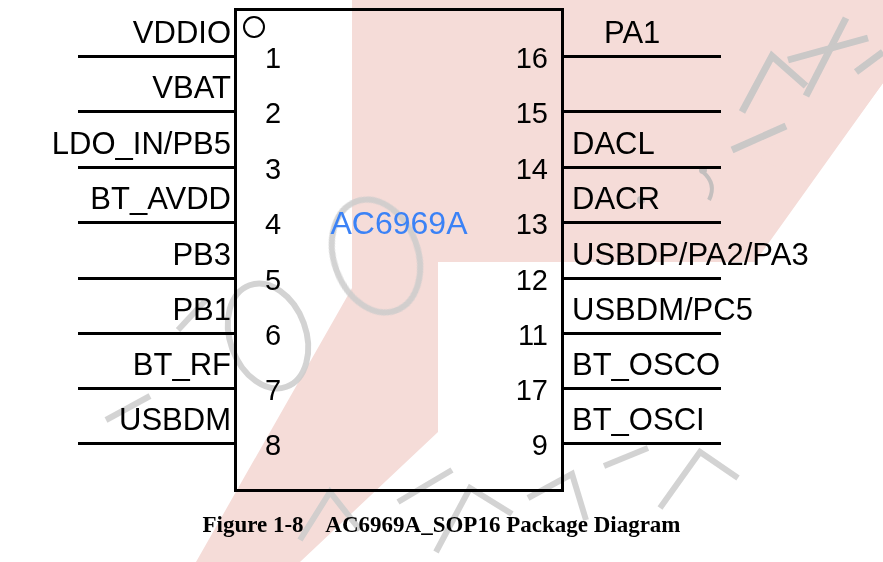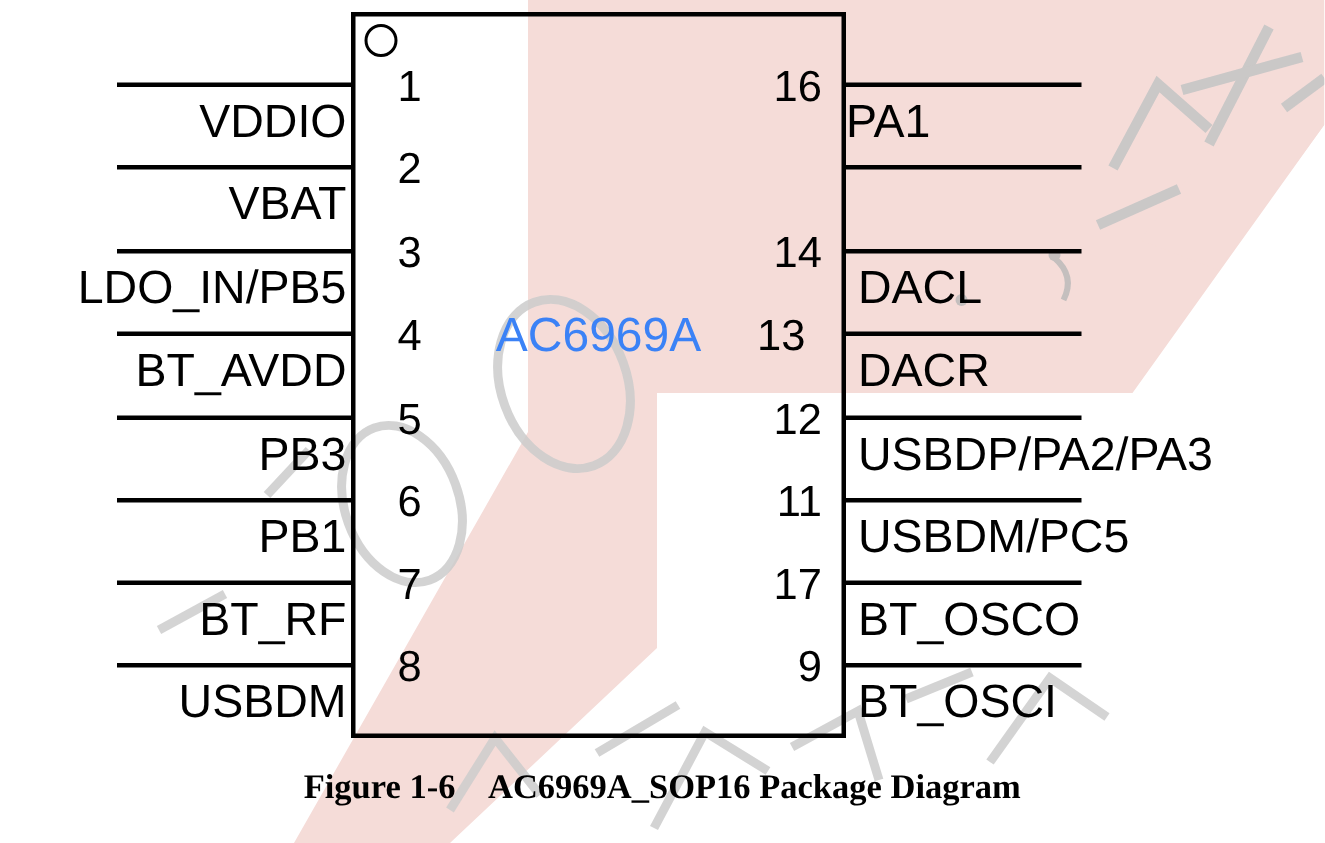--- a/index.html
+++ b/index.html
@@ -90,21 +90,20 @@
     border-top: 3px solid #000000;
   }
 
   
   .pin-label {
     position: absolute;
     font-size: 31px;
     color: #000000;
     white-space: nowrap;
     line-height: 1;
-    margin-top: 48px;
   }
   .pin-label.left {
     text-align: right;
     right: 650px; 
   }
   .pin-label.right {
     text-align: left;
   }
 
   
@@ -214,33 +213,34 @@
 
     <div class="lead-line" style="left:564px; top:55px;  width:157px;"></div>
     <div class="lead-line" style="left:564px; top:110px; width:157px;"></div>
     <div class="lead-line" style="left:564px; top:166px; width:157px;"></div>
     <div class="lead-line" style="left:564px; top:221px; width:157px;"></div>
     <div class="lead-line" style="left:564px; top:277px; width:157px;"></div>
     <div class="lead-line" style="left:564px; top:332px; width:157px;"></div>
     <div class="lead-line" style="left:564px; top:387px; width:157px;"></div>
     <div class="lead-line" style="left:564px; top:442px; width:157px;"></div>
 
-    <div class="pin-label right" style="left:564px; top:17px;">PA1</div>
+    <div class="pin-label right" style="left:604px; top:17px;">PA1</div>
     <div class="pin-label right" style="left:572px; top:128px;">DACL</div>
     <div class="pin-label right" style="left:572px; top:183px;">DACR</div>
     <div class="pin-label right" style="left:572px; top:239px;">USBDP/PA2/PA3</div>
     <div class="pin-label right" style="left:572px; top:294px;">USBDM/PC5</div>
     <div class="pin-label right" style="left:572px; top:349px;">BT_OSCO</div>
     <div class="pin-label right" style="left:572px; top:404px;">BT_OSCI</div>
 
     <div class="pin-number right" style="left:456px; width:92px; top:44px;">16</div>
+    <div class="pin-number right" style="left:456px; width:92px; top:99px;">15</div>
     <div class="pin-number right" style="left:456px; width:92px; top:155px;">14</div>
-    <div class="pin-number right" style="left:445px; width:92px; top:210px;">13</div>
+    <div class="pin-number right" style="left:456px; width:92px; top:210px;">13</div>
     <div class="pin-number right" style="left:456px; width:92px; top:266px;">12</div>
     <div class="pin-number right" style="left:456px; width:92px; top:321px;">11</div>
     <div class="pin-number right" style="left:456px; width:92px; top:376px;">17</div>
     <div class="pin-number right" style="left:456px; width:92px; top:431px;">9</div>
 
   </div>
 
-  <div class="caption">Figure 1-6    AC6969A_SOP16 Package Diagram</div>
+  <div class="caption">Figure 1-8    AC6969A_SOP16 Package Diagram</div>
 
 </div>
 
 </body></html>

